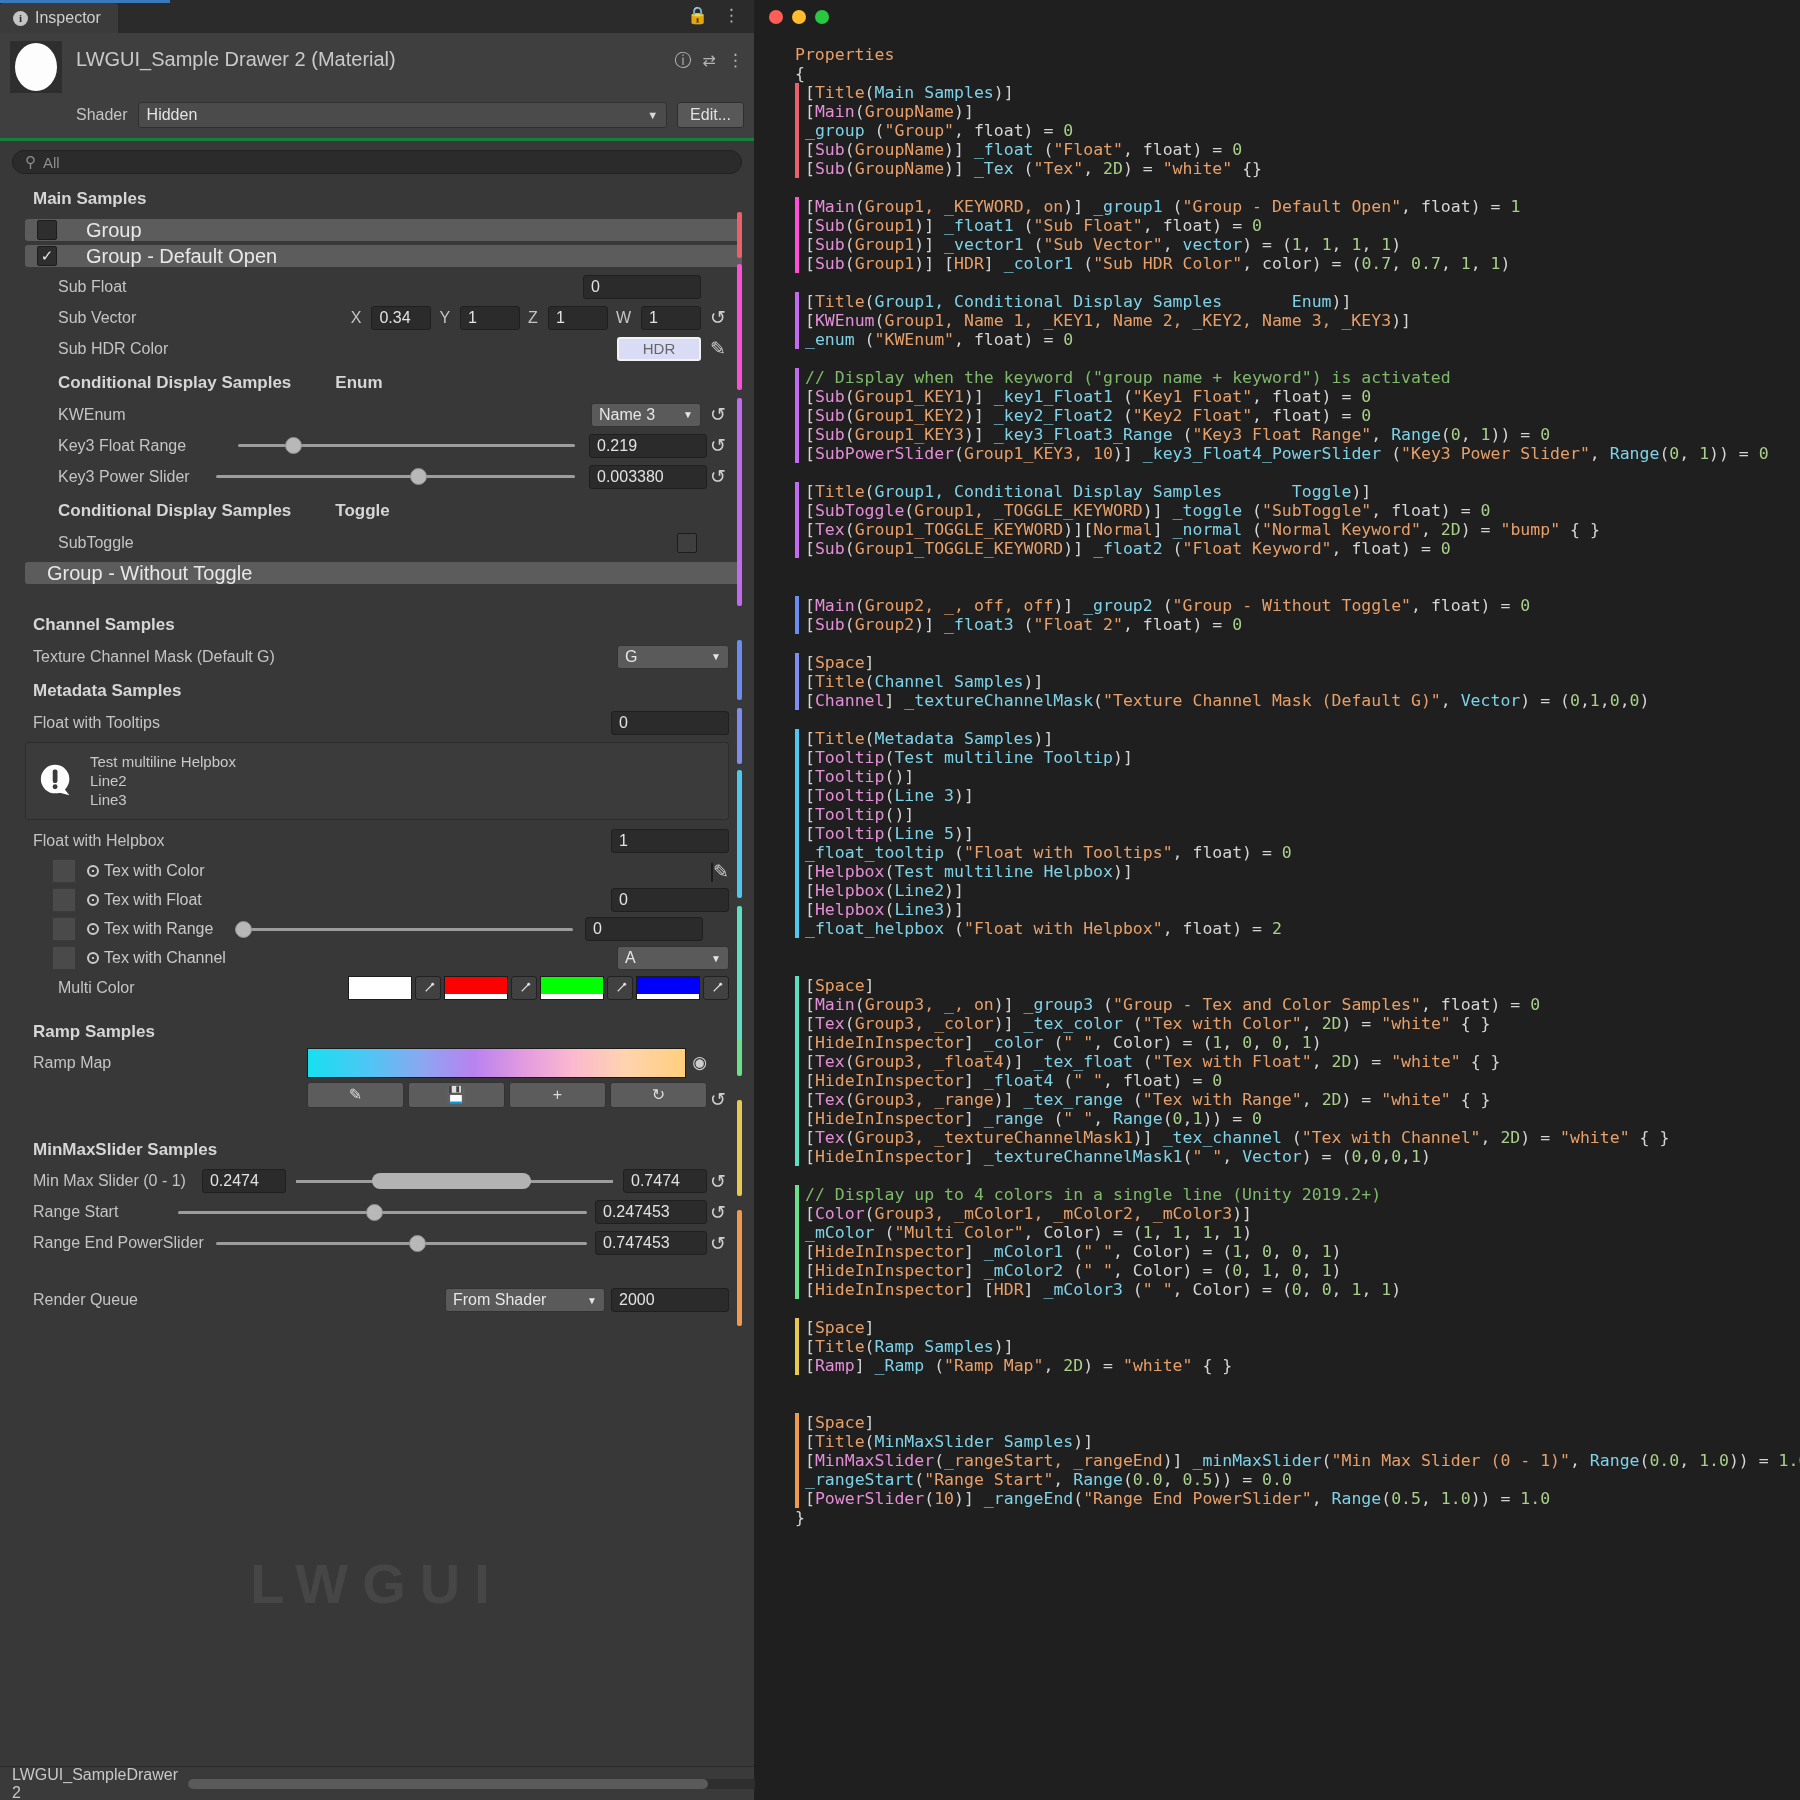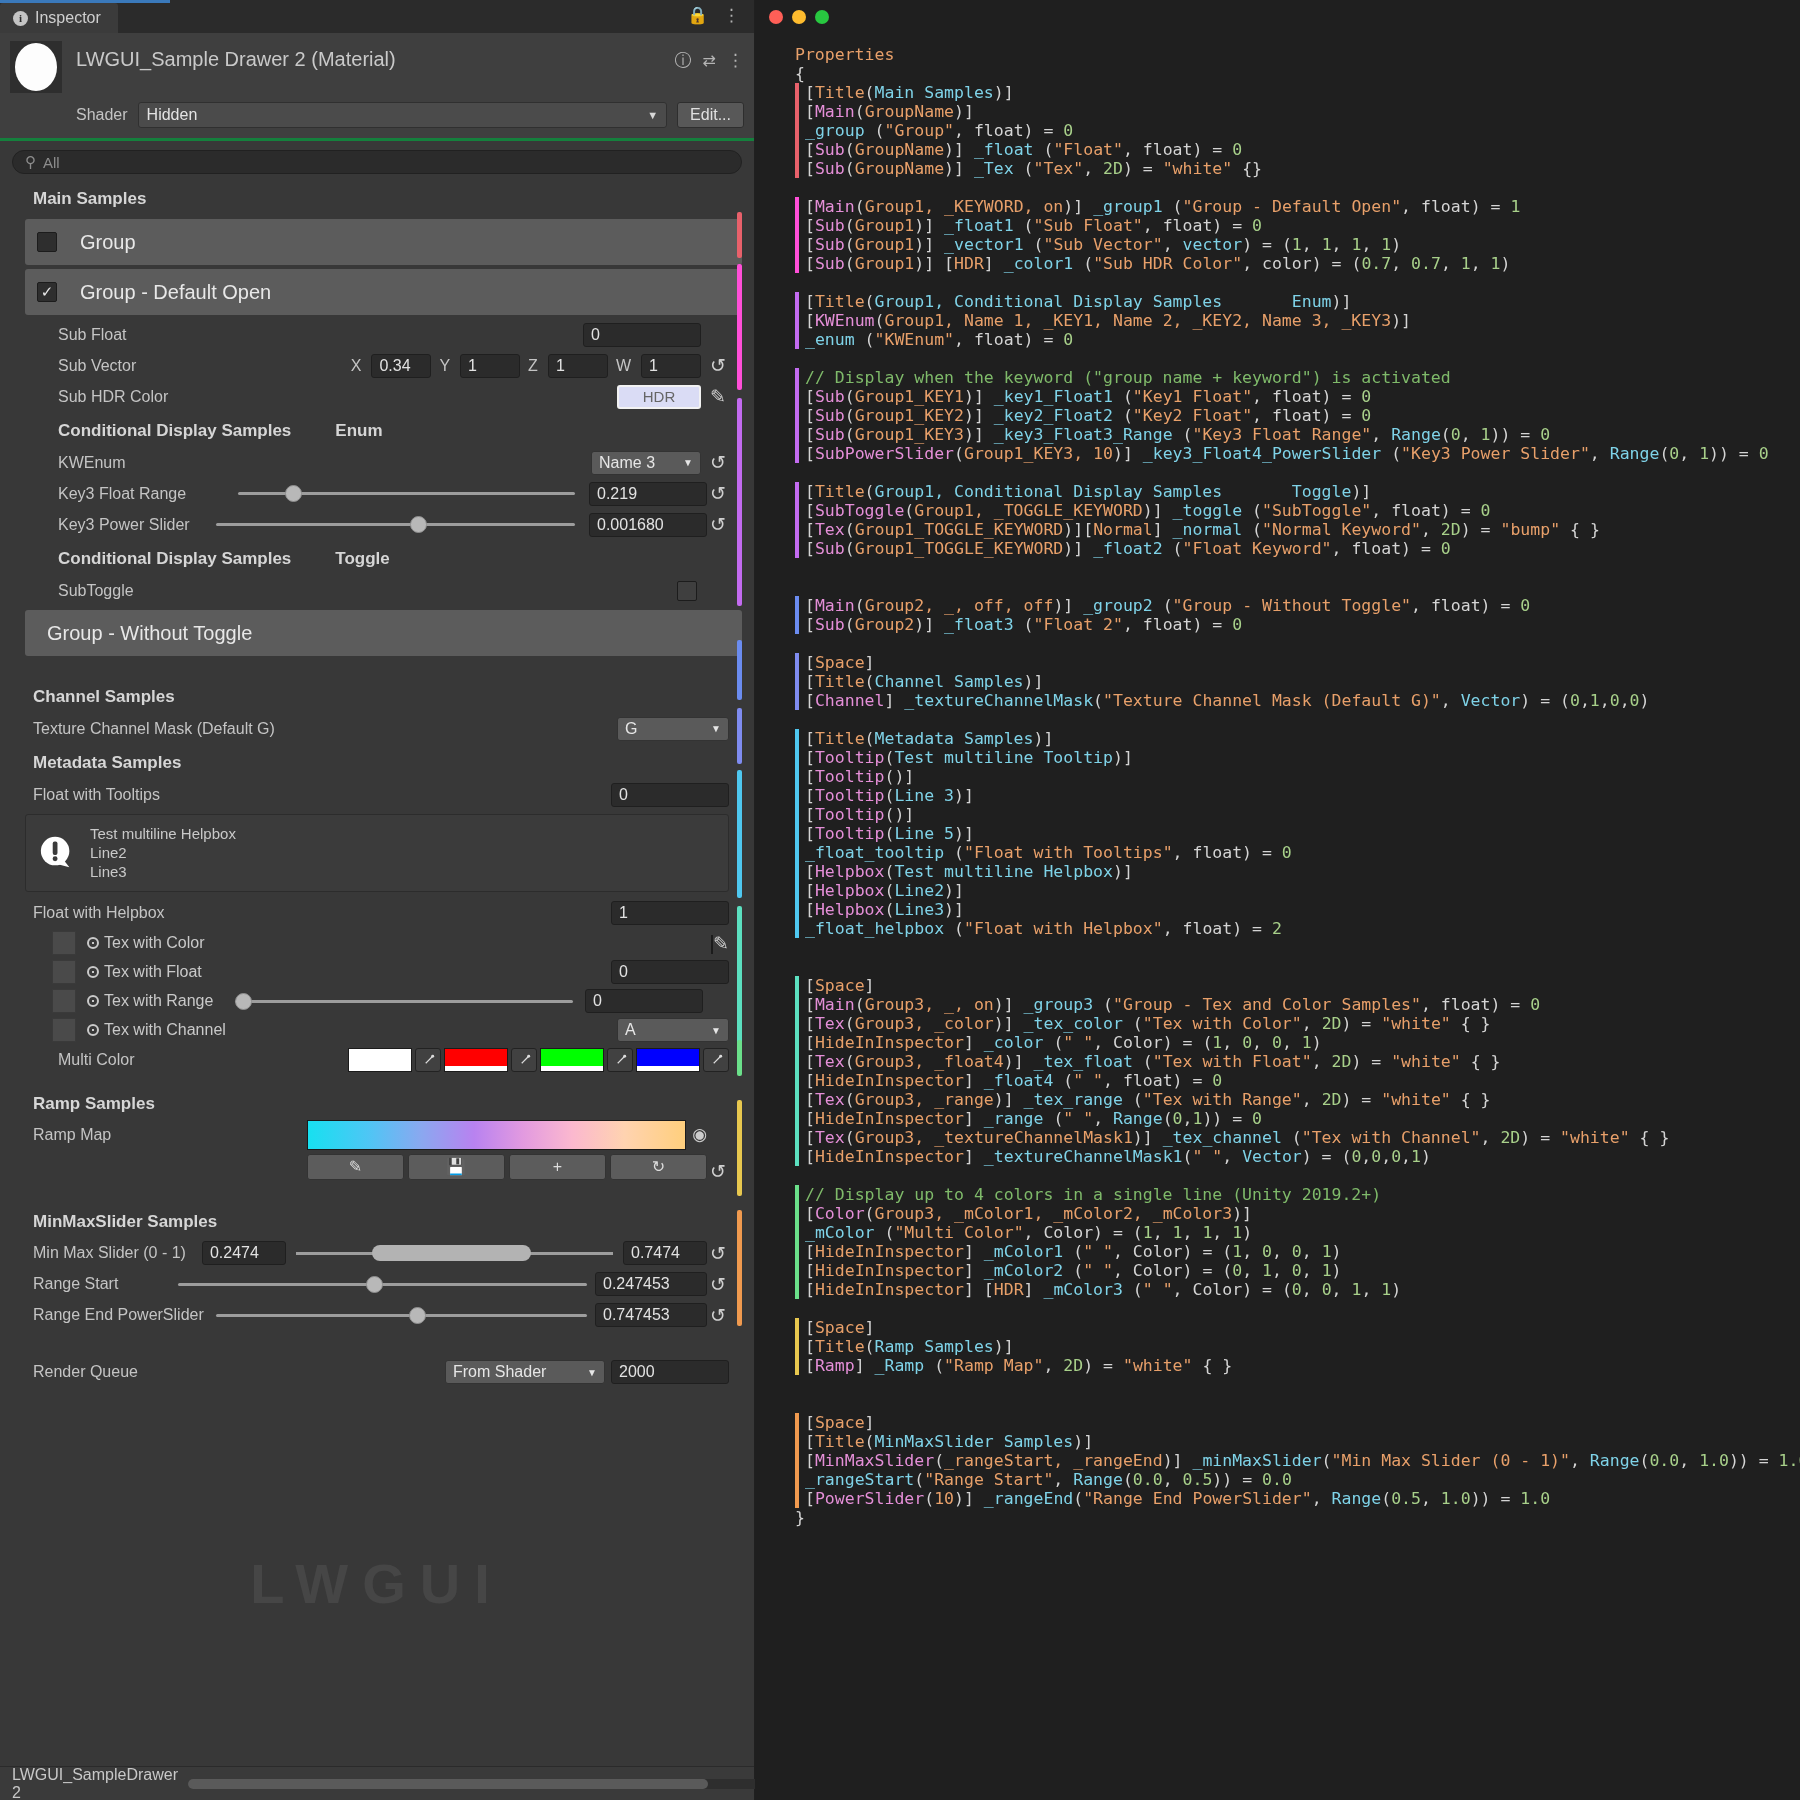--- a/index.html
+++ b/index.html
@@ -52,22 +52,22 @@
   .hscroll { width:620px; height:10px; background:#2e2e2e; border-radius:5px; position:relative; }
   .hscroll i { position:absolute; left:0; top:0; height:10px; width:520px; background:#5a5a5a; border-radius:5px; display:block; }
 
   
   .section-title { color:#d6d6d6; font-size:17px; font-weight:bold; padding:9px 0 6px 33px; }
   .section-title.two { display:flex; gap:44px; }
   .row { display:flex; align-items:center; min-height:31px; position:relative; padding-left:33px; padding-right:25px; }
   .row .rlabel { color:#c4c4c4; font-size:16px; flex-shrink:0; }
   .row .rfields { margin-left:auto; display:flex; align-items:center; gap:6px; }
 
-  .groupbar { background:#5c5c5c; margin:4px 12px 4px 25px; height:46px; border-radius:3px;
-              display:flex; align-items:center; gap:23px; padding-left:12px; }
+  .groupbar { background:#5c5c5c; margin:4px 12px 4px 25px; height:22px; border-radius:3px;
+              display:flex; align-items:center; gap:29px; padding-left:12px; }
   .groupbar.notoggle { padding-left:22px; }
   .groupbar .gtext { color:#e8e8e8; font-size:20px; }
   .cb { width:20px; height:20px; background:#2e2e2e; border:1px solid #1c1c1c; border-radius:2px;
         display:flex; align-items:center; justify-content:center; color:#e9e9e9; font-size:15px; }
 
   .field { height:24px; background:#2b2b2b; border:1px solid #1f1f1f; border-radius:3px;
            color:#e2e2e2; font-size:16px; display:flex; align-items:center; padding:0 7px; }
   .field.num { width:118px; }
   .field.vec { width:60px; }
   .axis { color:#c4c4c4; font-size:16px; padding:0 4px 0 2px; }
@@ -261,21 +261,21 @@
         <span class="field num">0.219</span>
         <span class="revert">↺</span>
       </div>
 
       <div class="row" style="padding-left:58px;">
         <span class="rlabel">Key3 Power Slider</span>
         <span class="slider" style="margin:0 14px 0 26px;">
           <span class="track"></span>
           <span class="knob" style="left:54%;"></span>
         </span>
-        <span class="field num">0.001680</span>
+        <span class="field num">0.003380</span>
         <span class="revert">↺</span>
       </div>
 
       <div class="section-title two" style="padding-left:58px;">
         <span>Conditional Display Samples</span>
         <span>Toggle</span>
       </div>
 
       <div class="row" style="padding-left:58px;">
         <span class="rlabel">SubToggle</span>

